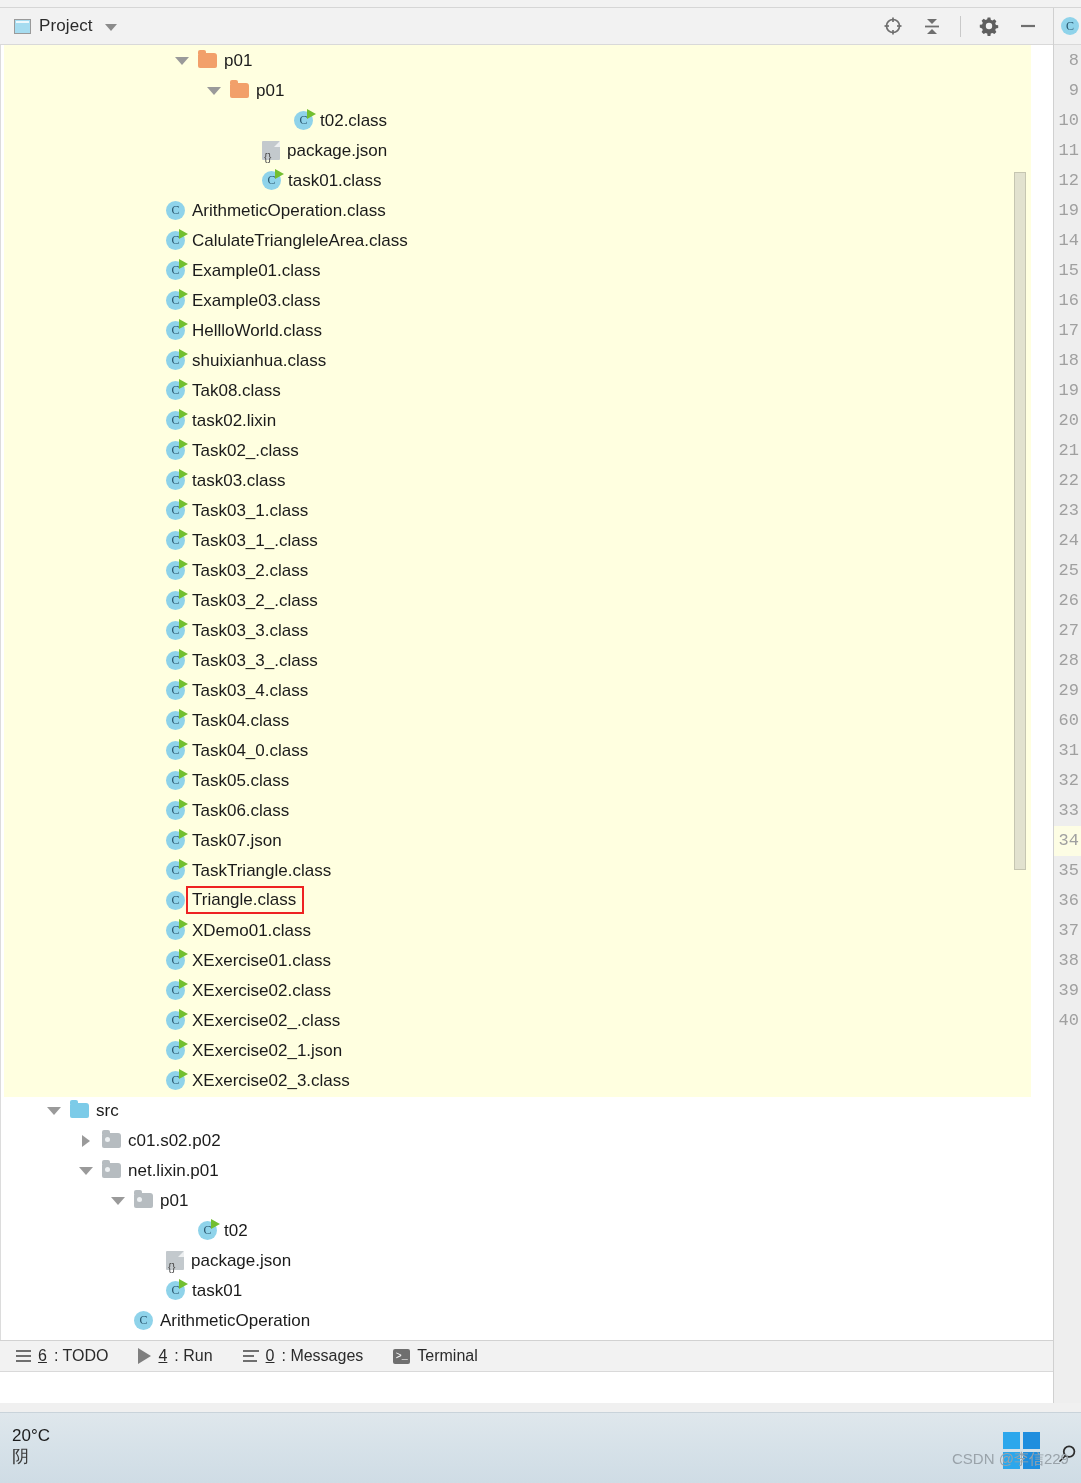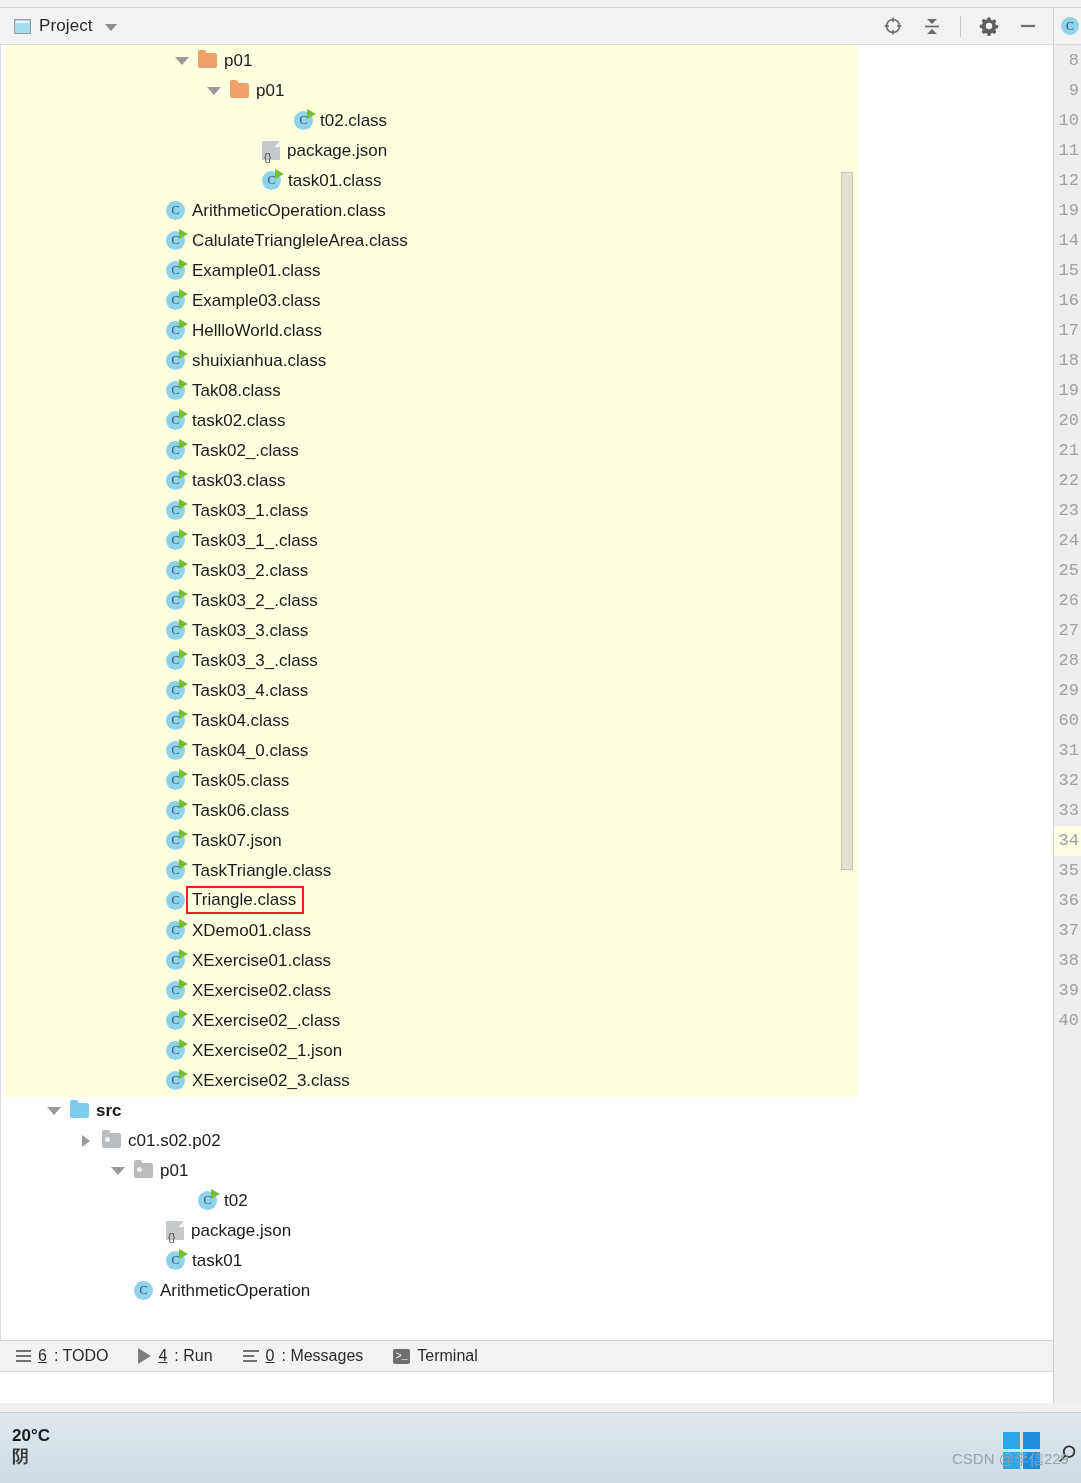--- a/index.html
+++ b/index.html
@@ -64,21 +64,21 @@
   .tw-right {
     margin-left: auto; display: flex; align-items: center;
     gap: 17px; padding-right: 14px;
   }
   .tb-btn { width: 22px; height: 22px; display: flex; align-items: center; justify-content: center; cursor: default; }
   .tb-sep { width: 1px; height: 21px; background: #c9c9c9; }
 
   
   .tree-panel {
     position: absolute; left: 0; top: 45px;
-    width: 858px; height: 1295px;
+    width: 1031px; height: 1295px;
     background: #ffffff;
     overflow: hidden;
   }
   
   .tree-yellow {
     position: absolute; left: 4px; top: 0px;
     width: 1045px; height: 1052px;
     background: #ffffe0;
   }
   .tree-left-edge {
@@ -279,21 +279,20 @@
   #taskbar {
     position: absolute; left: 0; top: 1412px;
     width: 1081px; height: 71px;
     background: linear-gradient(180deg, #dfe7ec 0%, #d7e2e9 45%, #cfdce5 100%);
     border-top: 1px solid #c9d3da;
     box-sizing: border-box;
   }
   .weather {
     position: absolute; left: 12px; top: 13px;
     line-height: 1.22;
-    font-weight: bold;
   }
   .weather .t { font-size: 17px; color: #1b1b1b; }
   .weather .d { font-size: 17px; color: #3a3a3a; }
   .win-logo {
     position: absolute; left: 1003px; top: 1432px;
     width: 38px; height: 38px;
     display: grid; grid-template-columns: 17px 17px; grid-template-rows: 17px 17px;
     gap: 3px;
   }
   .win-logo div { background: #2aa3e8; }
@@ -439,21 +438,21 @@
             <span class="ic icon-class runnable">
               <span>C</span>
             </span>
             <span class="label">Tak08.class</span>
           </div>
           <div class="row" style="padding-left: 142px;">
             <span class="twisty" style="margin-right: 8px;"></span>
             <span class="ic icon-class runnable">
               <span>C</span>
             </span>
-            <span class="label">task02.class</span>
+            <span class="label">task02.lixin</span>
           </div>
           <div class="row" style="padding-left: 142px;">
             <span class="twisty" style="margin-right: 8px;"></span>
             <span class="ic icon-class runnable">
               <span>C</span>
             </span>
             <span class="label">Task02_.class</span>
           </div>
           <div class="row" style="padding-left: 142px;">
             <span class="twisty" style="margin-right: 8px;"></span>
@@ -595,29 +594,34 @@
             </span>
             <span class="label">XExercise02_1.json</span>
           </div>
           <div class="row" style="padding-left: 142px;">
             <span class="twisty" style="margin-right: 8px;"></span>
             <span class="ic icon-class runnable">
               <span>C</span>
             </span>
             <span class="label">XExercise02_3.class</span>
           </div>
-          <div class="row" style="padding-left: 46px; font-weight: bold;">
+          <div class="row" style="padding-left: 46px;">
             <span class="twisty open" style="margin-right: 8px;"></span>
             <span class="ic icon-folder-blue"></span>
             <span class="label">src</span>
           </div>
           <div class="row" style="padding-left: 78px;">
             <span class="twisty closed" style="margin-right: 8px;"></span>
             <span class="ic icon-package"></span>
             <span class="label">c01.s02.p02</span>
+          </div>
+          <div class="row" style="padding-left: 78px;">
+            <span class="twisty open" style="margin-right: 8px;"></span>
+            <span class="ic icon-package"></span>
+            <span class="label">net.lixin.p01</span>
           </div>
           <div class="row" style="padding-left: 110px;">
             <span class="twisty open" style="margin-right: 8px;"></span>
             <span class="ic icon-package"></span>
             <span class="label">p01</span>
           </div>
           <div class="row" style="padding-left: 174px;">
             <span class="twisty" style="margin-right: 8px;"></span>
             <span class="ic icon-class runnable">
               <span>C</span>

